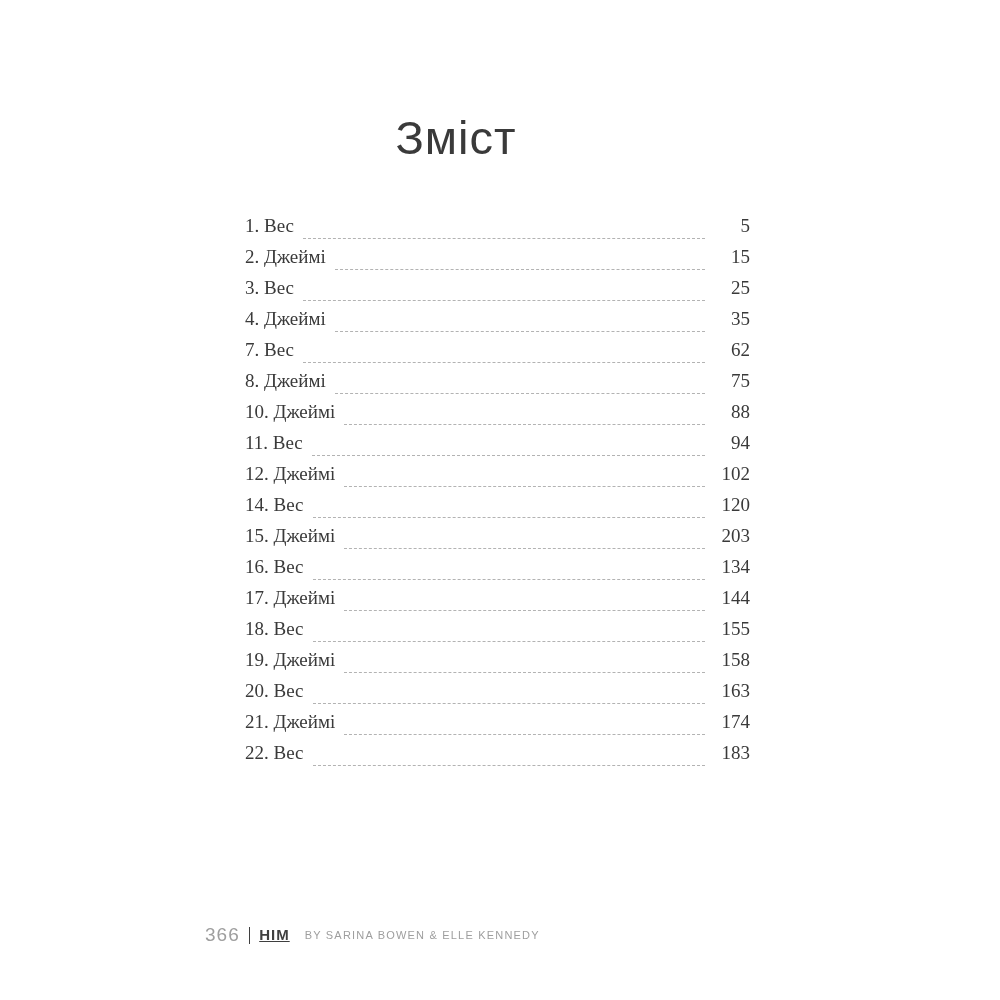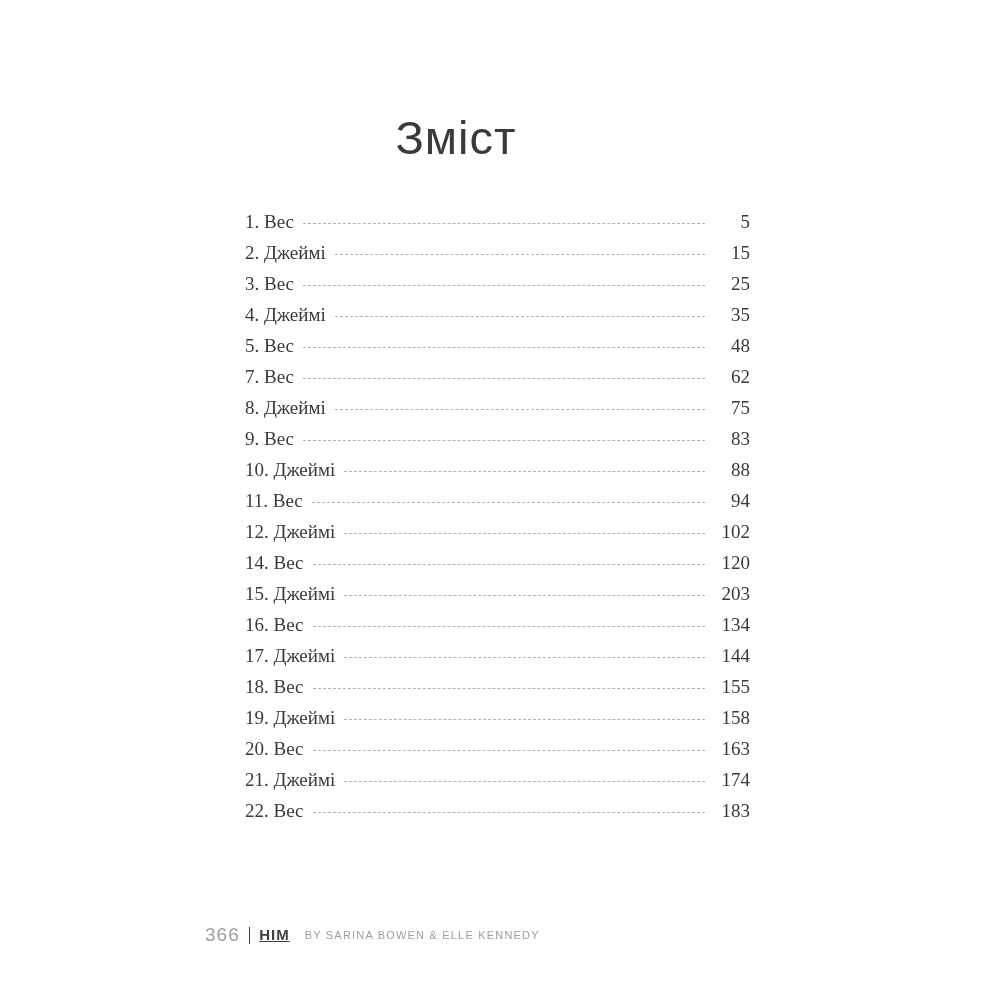--- a/index.html
+++ b/index.html
@@ -15,21 +15,21 @@
     margin:0;text-align:center;
     font-family:"Liberation Sans",sans-serif;
     font-weight:400;font-size:47px;line-height:54px;
     letter-spacing:1px;
     color:var(--text,#3a3a3a);
   }
   .toc{
     position:absolute;left:245px;top:206px;width:505px;
   }
   .toc-row{
-    display:flex;align-items:center;
+    display:flex;align-items:flex-end;
     height:31px;
     font-size:19px;
     color:var(--text,#3a3a3a);
     cursor:pointer;
   }
   .toc-label{white-space:nowrap;}
   .leader{
     flex:1;
     border-top:1px dashed var(--leader,#b3b3b3);
     margin:0 13px 0 9px;
@@ -85,38 +85,28 @@
         <span class="toc-label">3. Вес</span>
         <span class="leader"></span>
         <span class="toc-page">25</span>
       </div>
       <div class="toc-row">
         <span class="toc-label">4. Джеймі</span>
         <span class="leader"></span>
         <span class="toc-page">35</span>
       </div>
       <div class="toc-row">
-        <span class="toc-label">5. Вес</span>
-        <span class="leader"></span>
-        <span class="toc-page">48</span>
-      </div>
-      <div class="toc-row">
         <span class="toc-label">7. Вес</span>
         <span class="leader"></span>
         <span class="toc-page">62</span>
       </div>
       <div class="toc-row">
         <span class="toc-label">8. Джеймі</span>
         <span class="leader"></span>
         <span class="toc-page">75</span>
-      </div>
-      <div class="toc-row">
-        <span class="toc-label">9. Вес</span>
-        <span class="leader"></span>
-        <span class="toc-page">83</span>
       </div>
       <div class="toc-row">
         <span class="toc-label">10. Джеймі</span>
         <span class="leader"></span>
         <span class="toc-page">88</span>
       </div>
       <div class="toc-row">
         <span class="toc-label">11. Вес</span>
         <span class="leader"></span>
         <span class="toc-page">94</span>

